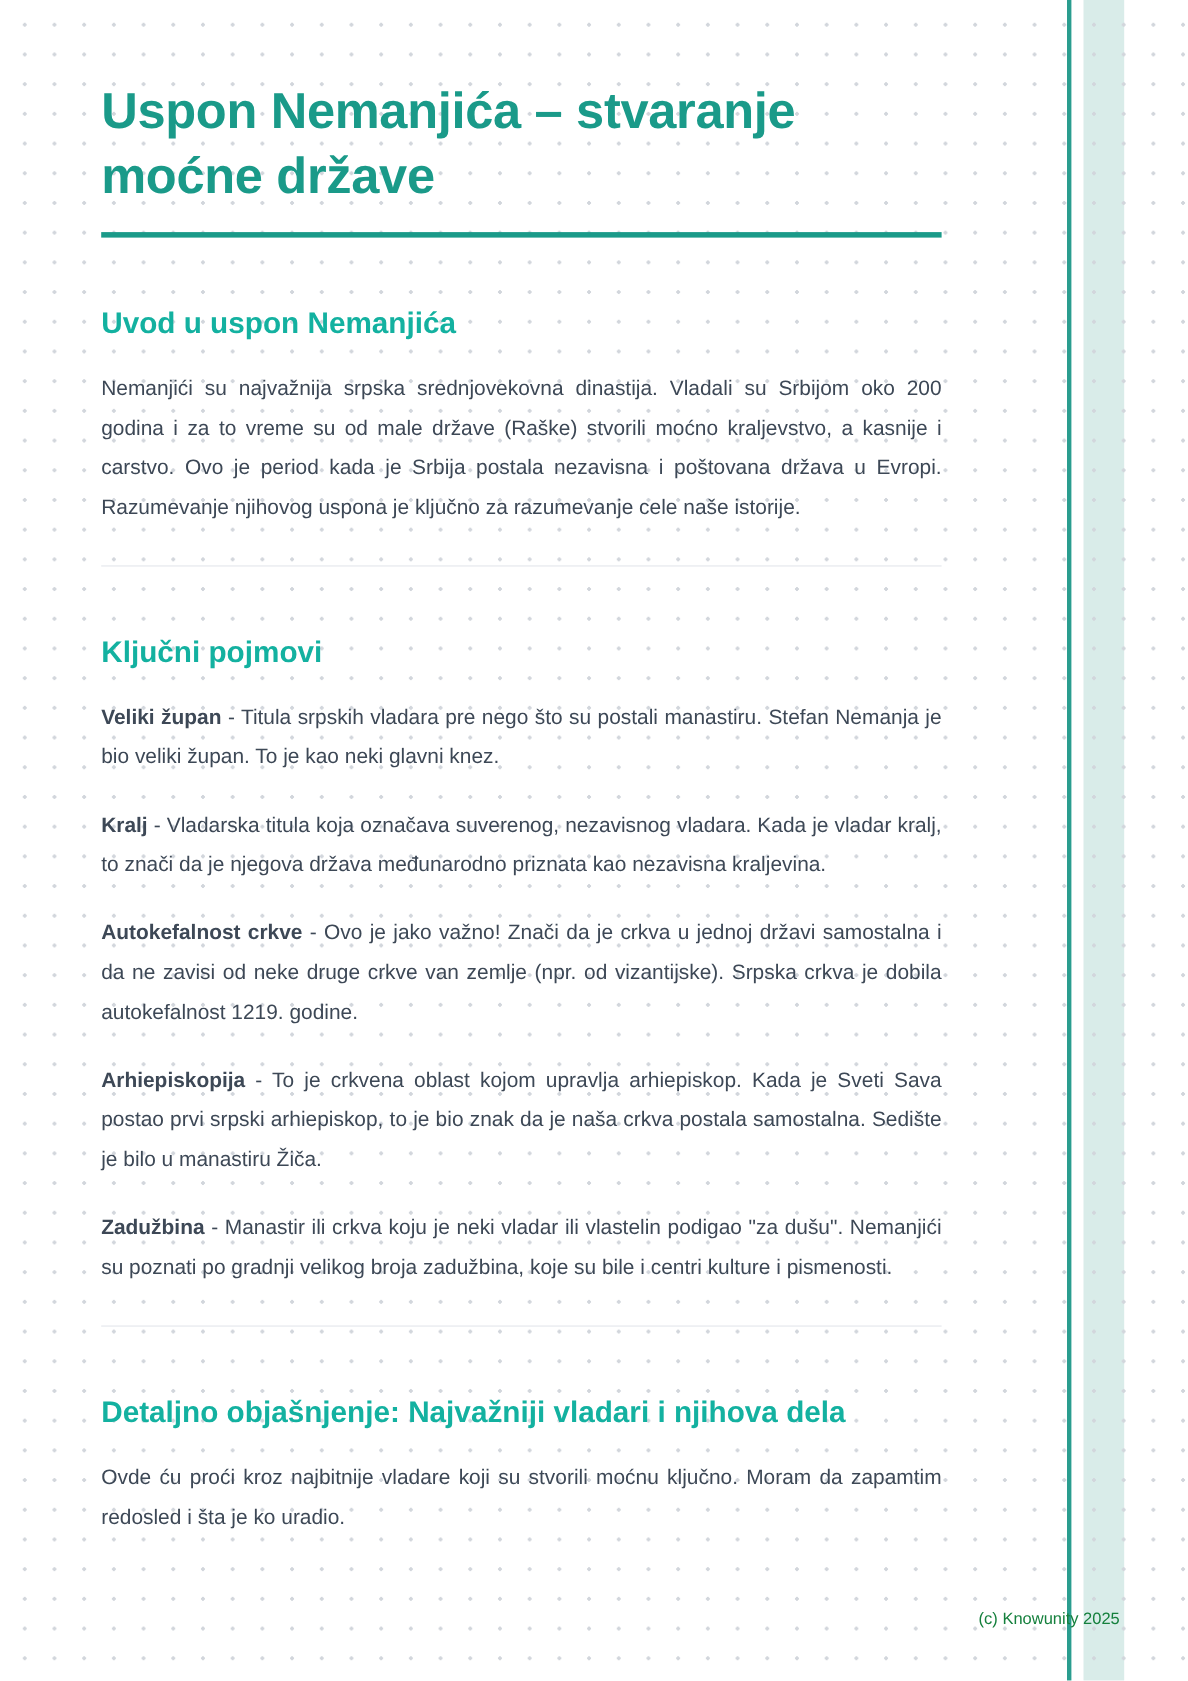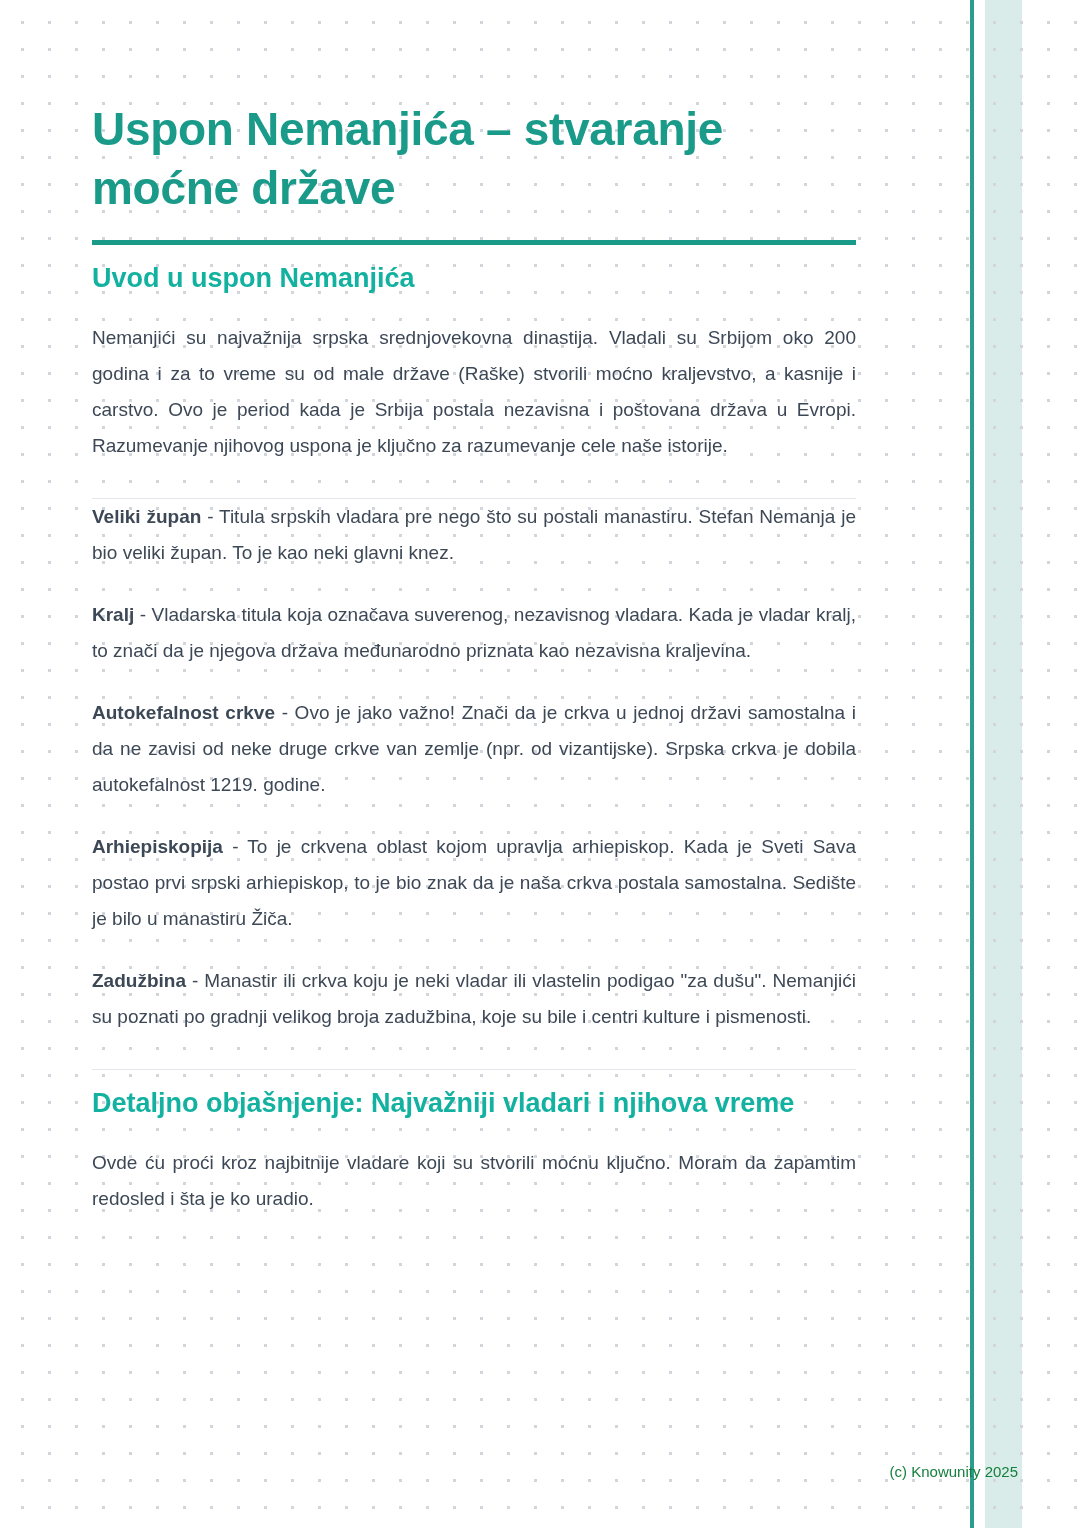--- a/index.html
+++ b/index.html
@@ -29,40 +29,40 @@
     background-position:9px 9px;
   }
   
   .vline {
     position:absolute; top:0; bottom:0;
     right:106px; width:4px;
     background:var(--line, #2a9d8f);
   }
   .content {
     position:absolute;
-    left:92px; top:100px;
+    left:92px; top:71px;
     width:764px;
   }
   h1 {
     font-size:46px;
     line-height:1.28;
     font-weight:700;
     letter-spacing:-0.3px;
     color:var(--title, #1a9a89);
   }
   .rule {
     height:5px;
     margin-top:22px;
     background:var(--title, #1a9a89);
   }
   h2 {
     font-size:27px;
     font-weight:700;
     color:var(--heading, #13b1a0);
-    margin-top:18px;
+    margin-top:63px;
     margin-bottom:26px;
   }
   p.body {
     font-size:19px;
     line-height:36px;
     color:var(--body, #3d4856);
     text-align:justify;
     margin-bottom:26px;
   }
   p.body strong { font-weight:700; }
@@ -92,20 +92,21 @@
   <div class="content">
 
     <h1>Uspon Nemanjića – stvaranje moćne države</h1>
     <div class="rule"></div>
 
     <h2>Uvod u uspon Nemanjića</h2>
     <p class="body">Nemanjići su najvažnija srpska srednjovekovna dinastija. Vladali su Srbijom oko 200 godina i za to vreme su od male države (Raške) stvorili moćno kraljevstvo, a kasnije i carstvo. Ovo je period kada je Srbija postala nezavisna i poštovana država u Evropi. Razumevanje njihovog uspona je ključno za razumevanje cele naše istorije.</p>
 
     <hr class="divider">
 
+    <h2>Ključni pojmovi</h2>
 
     <p class="body">
       <strong>Veliki župan</strong>
       <span>- Titula srpskih vladara pre nego što su postali manastiru. Stefan Nemanja je bio veliki župan. To je kao neki glavni knez.</span>
     </p>
 
     <p class="body">
       <strong>Kralj</strong>
       <span>- Vladarska titula koja označava suverenog, nezavisnog vladara. Kada je vladar kralj, to znači da je njegova država međunarodno priznata kao nezavisna kraljevina.</span>
     </p>
@@ -120,20 +121,20 @@
       <span>- To je crkvena oblast kojom upravlja arhiepiskop. Kada je Sveti Sava postao prvi srpski arhiepiskop, to je bio znak da je naša crkva postala samostalna. Sedište je bilo u manastiru Žiča.</span>
     </p>
 
     <p class="body">
       <strong>Zadužbina</strong>
       <span>- Manastir ili crkva koju je neki vladar ili vlastelin podigao "za dušu". Nemanjići su poznati po gradnji velikog broja zadužbina, koje su bile i centri kulture i pismenosti.</span>
     </p>
 
     <hr class="divider">
 
-    <h2>Detaljno objašnjenje: Najvažniji vladari i njihova vreme</h2>
+    <h2>Detaljno objašnjenje: Najvažniji vladari i njihova dela</h2>
     <p class="body">Ovde ću proći kroz najbitnije vladare koji su stvorili moćnu ključno. Moram da zapamtim redosled i šta je ko uradio.</p>
 
   </div>
 
   <div class="footer">(c) Knowunity 2025</div>
 
 </div>
 
 </body></html>

